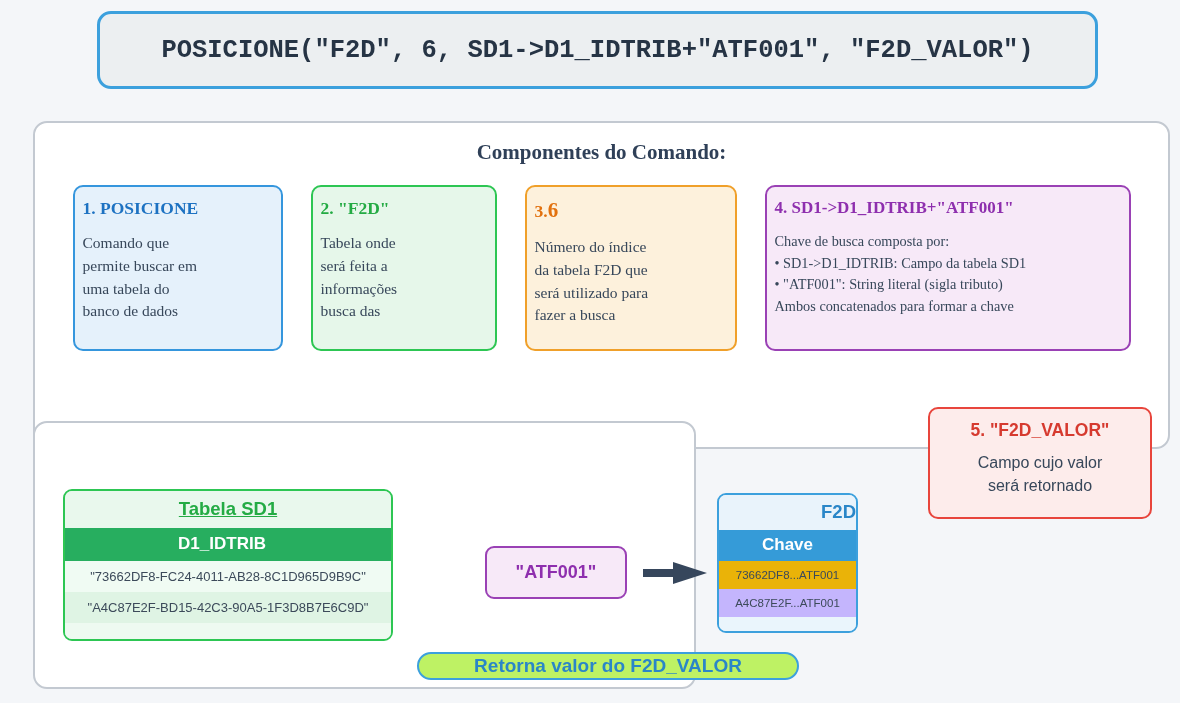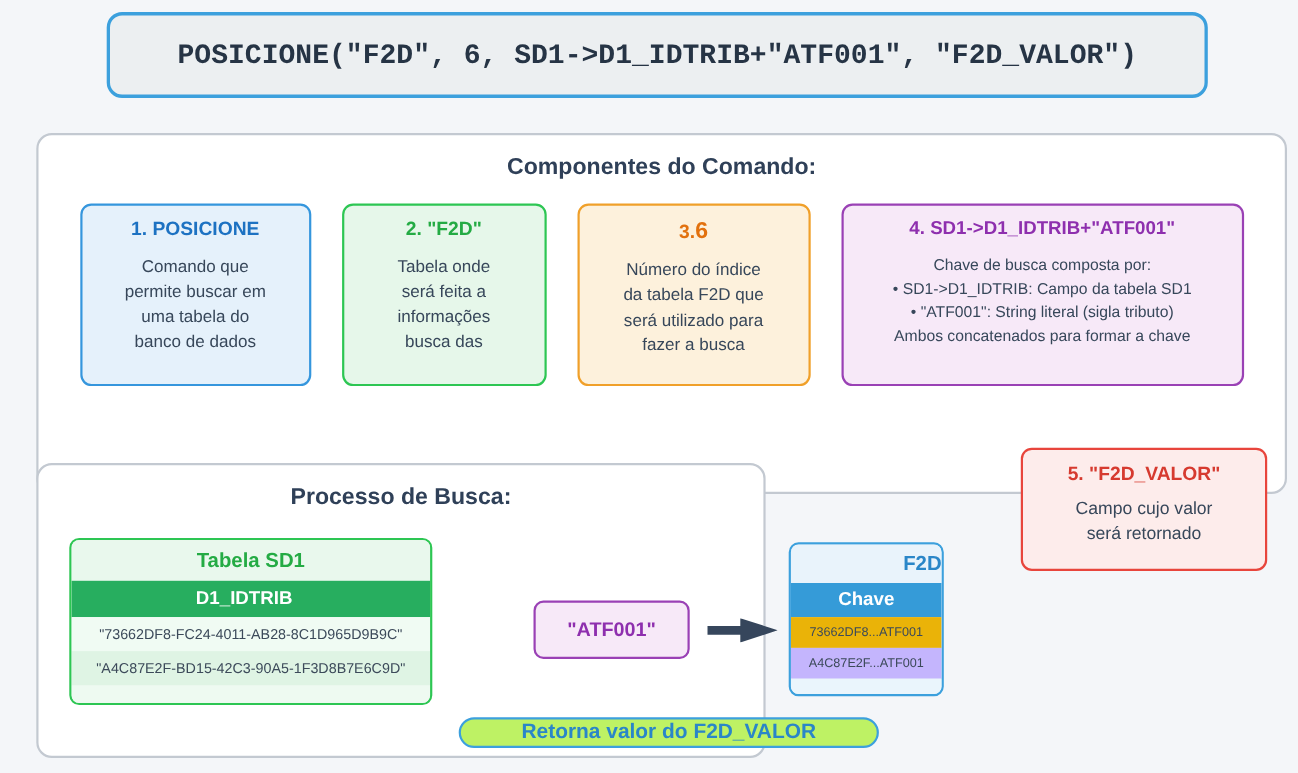--- a/index.html
+++ b/index.html
@@ -54,40 +54,41 @@
     font-weight: bold;
     color: #2f4058;
   }
 
   
   #components-panel {
     left: 33px;
     top: 121px;
     width: 1137px;
     height: 328px;
+    font-family: Liberation Serif, serif;
   }
   #components-title {
     margin-top: 17px;
   }
   .cards-row {
     position: absolute;
     left: 0;
     top: 62px;
     width: 100%;
     display: flex;
     justify-content: center;
     gap: 28px;
   }
   .card {
     box-sizing: border-box;
     border-radius: 10px;
     border-width: 2px;
     border-style: solid;
     padding: 11px 8px 13px 8px;
-    text-align: center;
+    text-align: left;
     height: 166px;
   }
   .card-title {
     font-size: 17.5px;
     font-weight: bold;
     margin-bottom: 13px;
     white-space: nowrap;
   }
   .card-body {
     font-size: 15.5px;
@@ -132,20 +133,21 @@
     background: #e6f7ea;
     overflow: hidden;
   }
   .sd1-caption {
     text-align: center;
     font-size: 18.5px;
     font-weight: bold;
     color: #24ab44;
     padding: 7px 0 8px 0;
     background: #e9f8ed;
+    text-decoration: underline;
   }
   .sd1-header {
     text-align: center;
     font-size: 17px;
     font-weight: bold;
     color: #ffffff;
     background: #27ae5f;
     padding: 6px 12px 7px 0;
   }
   .sd1-row {
@@ -313,21 +315,20 @@
         <span class="line">• SD1-&gt;D1_IDTRIB: Campo da tabela SD1</span>
         <span class="line">• "ATF001": String literal (sigla tributo)</span>
         <span class="line">Ambos concatenados para formar a chave</span>
       </div>
     </div>
 
   </div>
 </div>
 
 <div class="panel" id="processo-panel">
-  <div class="panel-title" id="processo-title">Processo de Busca:</div>
 
   <div class="sd1-table">
     <div class="sd1-caption">Tabela SD1</div>
     <div class="sd1-header">D1_IDTRIB</div>
     <div class="sd1-row">"73662DF8-FC24-4011-AB28-8C1D965D9B9C"</div>
     <div class="sd1-row alt">"A4C87E2F-BD15-42C3-90A5-1F3D8B7E6C9D"</div>
     <div class="sd1-pad"></div>
   </div>
 </div>
 

